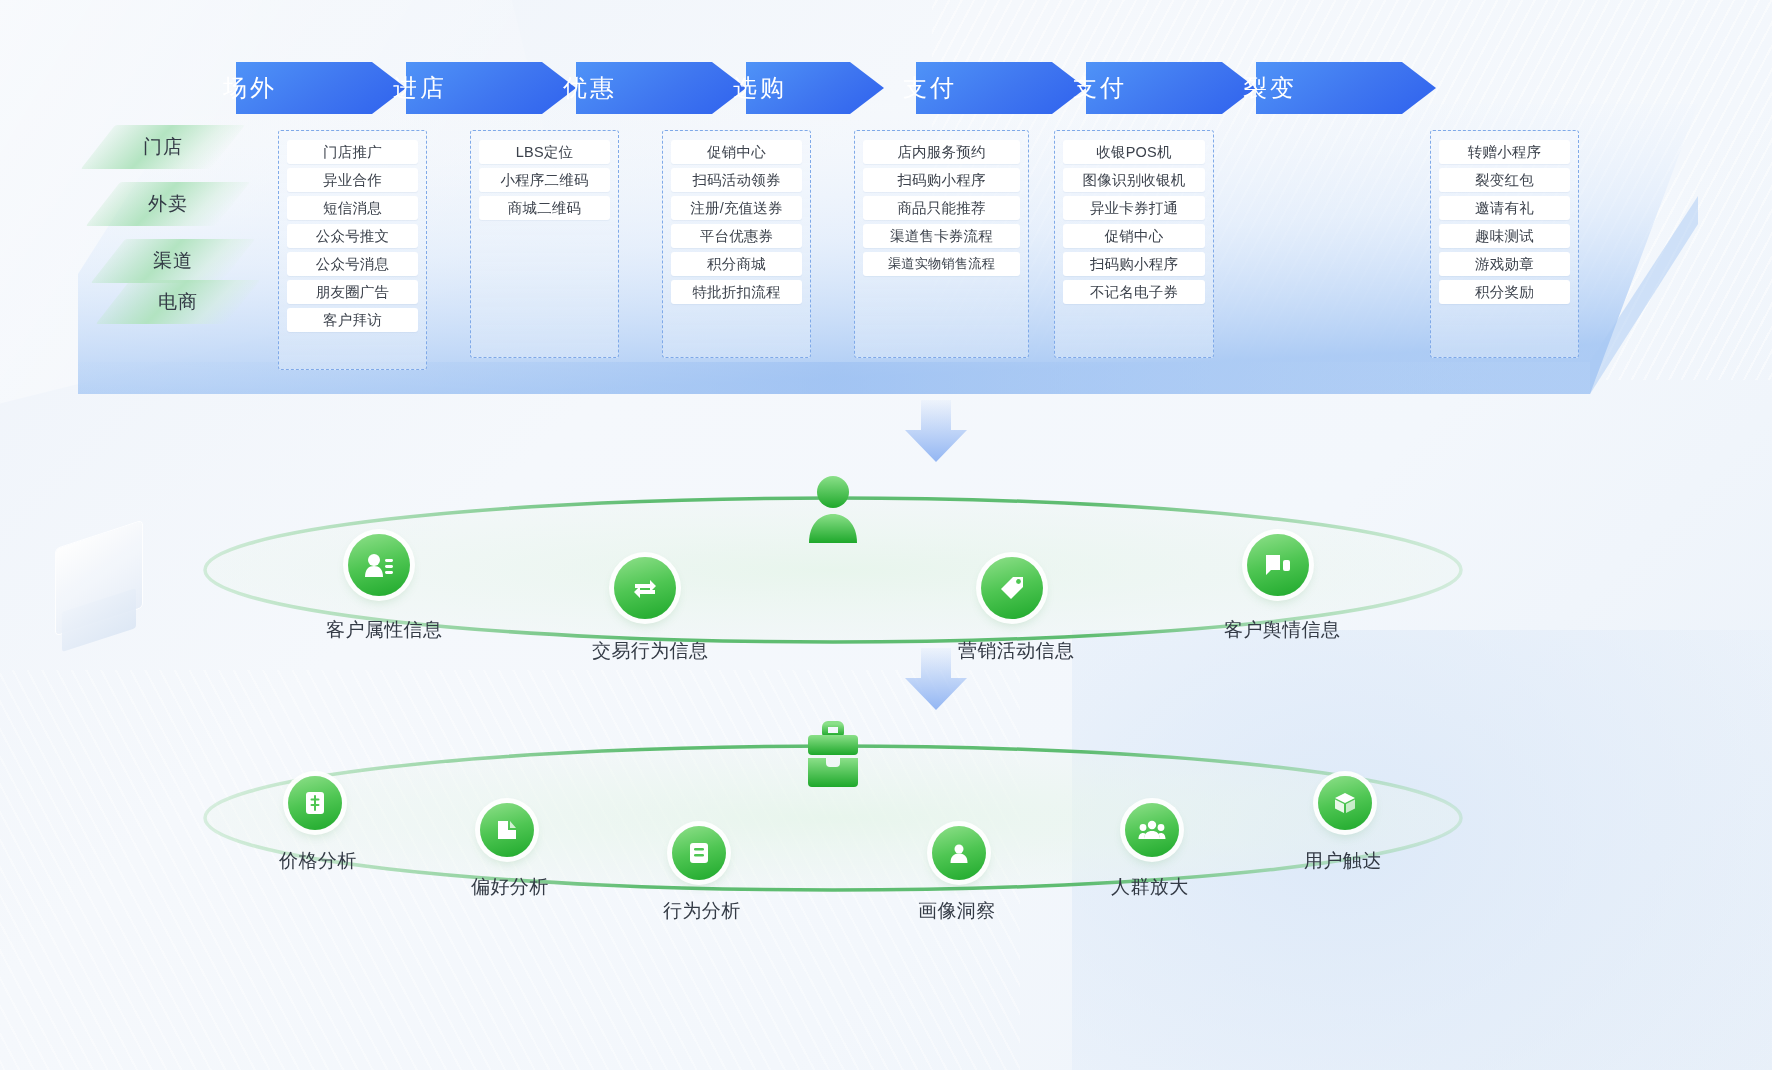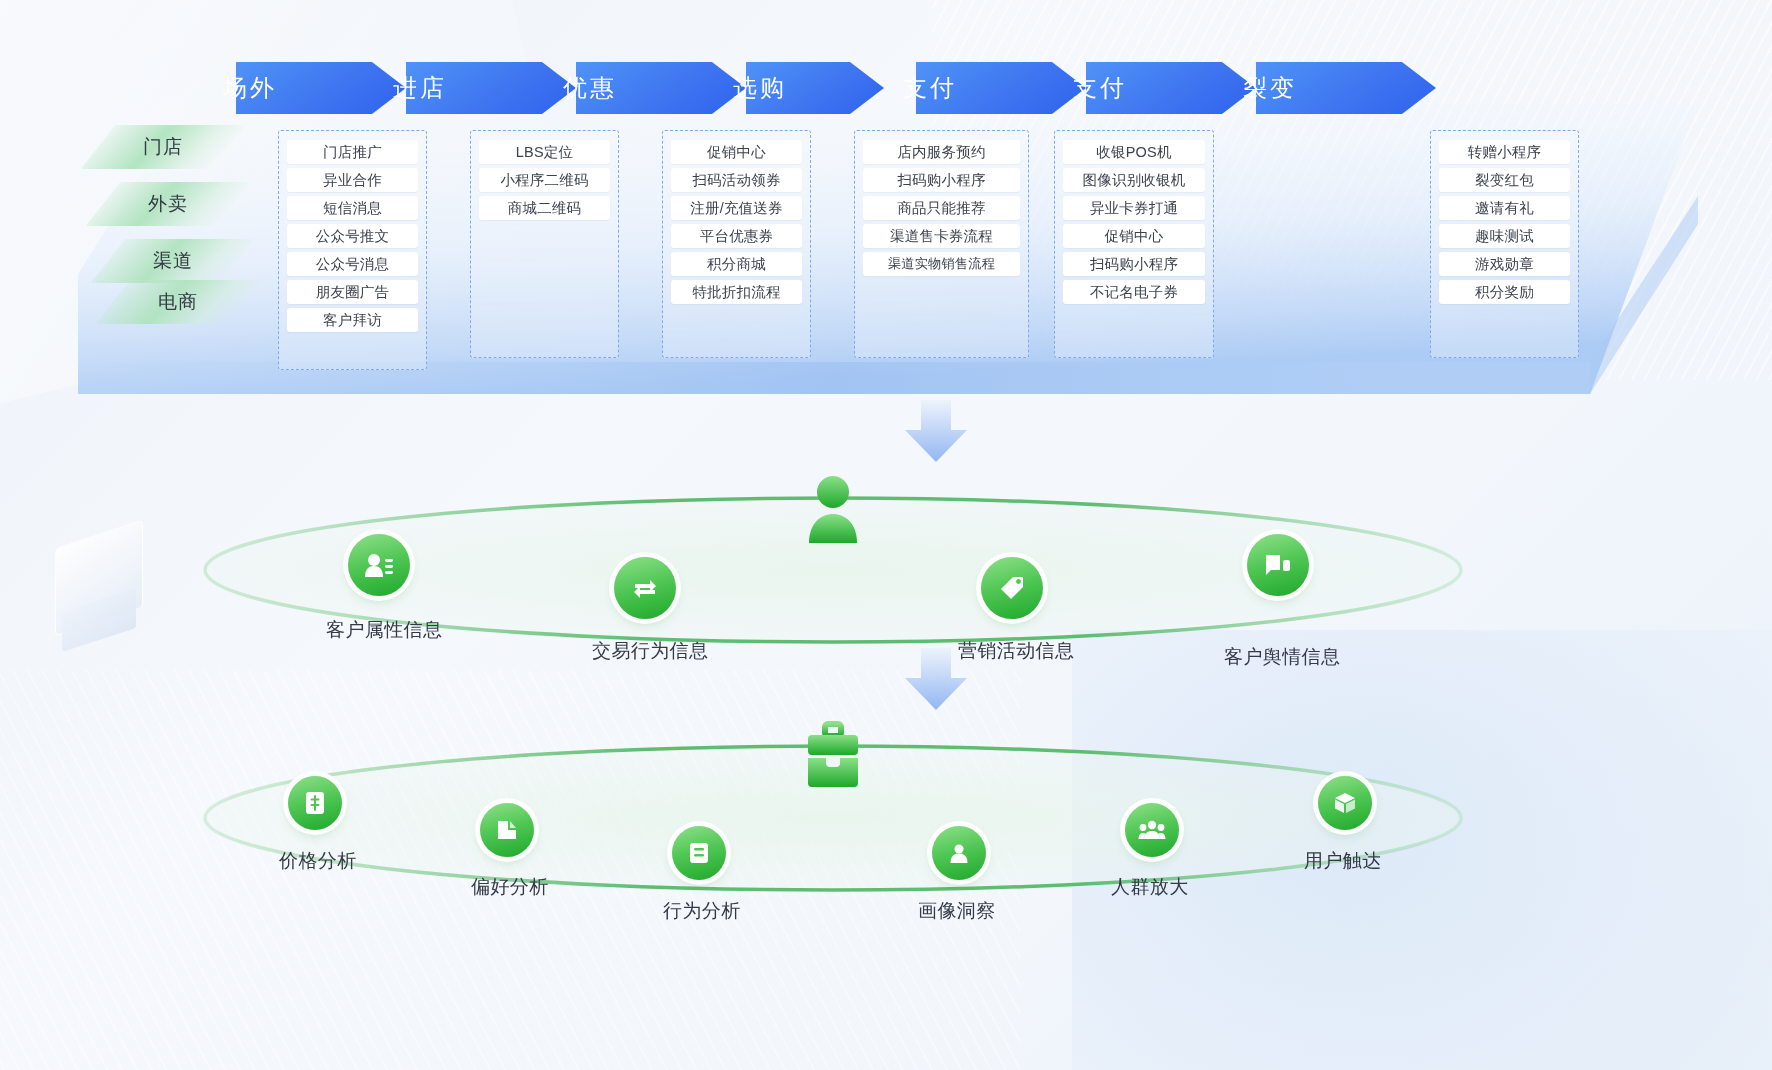--- a/index.html
+++ b/index.html
@@ -327,21 +327,21 @@
     </div>
     <div class="nlabel" style="left:758px;top:166px;">营销活动信息</div>
 
     
     <div class="node" style="left:1047px;top:62px;">
       <svg width="28" height="26" viewBox="0 0 28 26">
         <path d="M2 3 h14 v15 h-9 l-5 5 z" fill="#fff"></path>
         <rect x="19" y="8" width="7" height="11" rx="2" fill="#fff"></rect>
       </svg>
     </div>
-    <div class="nlabel" style="left:1024px;top:145px;margin-top:27px;">客户舆情信息</div>
+    <div class="nlabel" style="left:1024px;top:145px;">客户舆情信息</div>
   </div>
 
   <div class="vconn" style="left:905px;top:648px;">
     <div class="tri"></div>
   </div>
 
   <div class="scene" style="left:200px;top:718px;width:1420px;height:230px;">
     <svg width="1420" height="230" viewBox="0 0 1420 230">
       <defs>
         <linearGradient id="ringg2" x1="0" y1="0" x2="1" y2="0">

